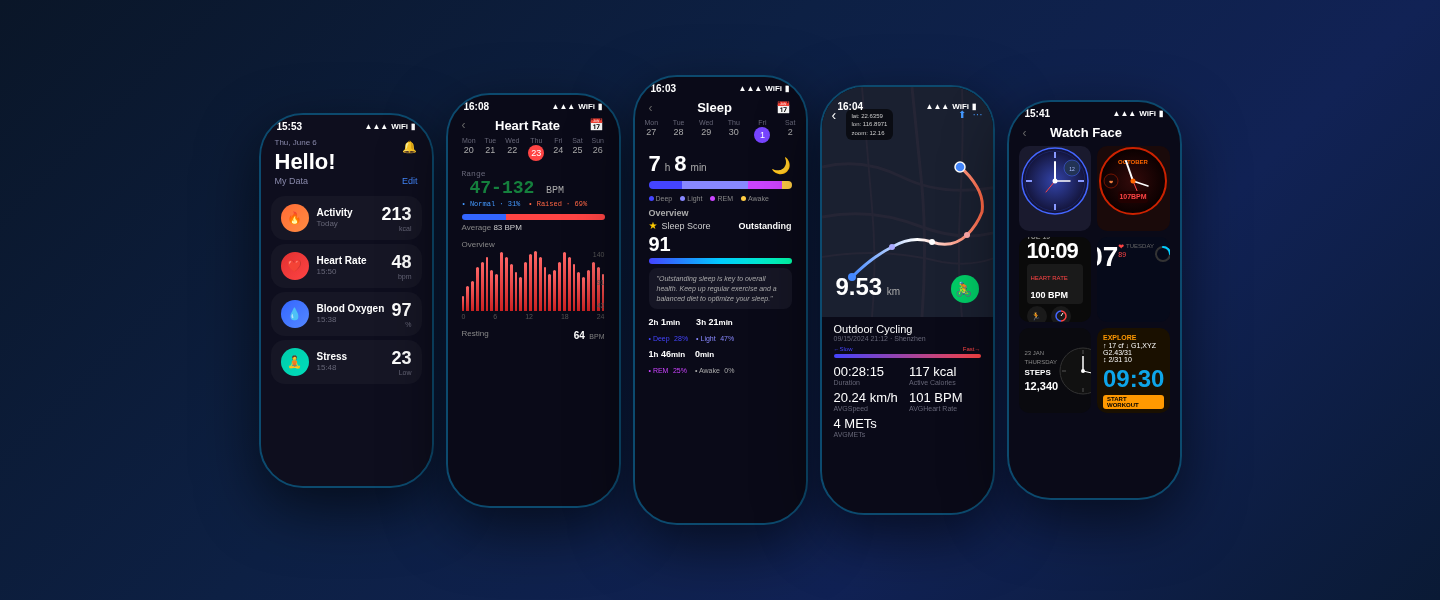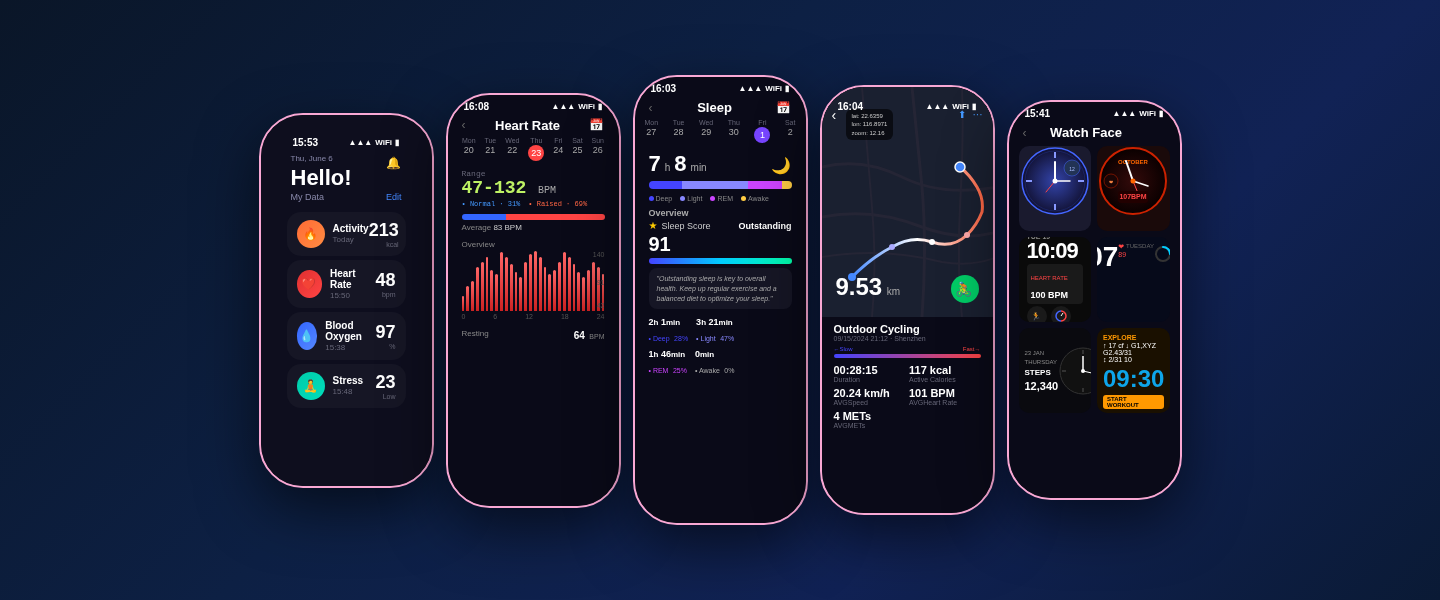--- a/index.html
+++ b/index.html
@@ -16,21 +16,21 @@
     .phones-container {
       display: flex;
       align-items: center;
       justify-content: center;
       gap: 12px;
       height: 100%;
     }
     .phone {
       background: #0d0d1a;
       border-radius: 44px;
-      border: 2px solid #f9a8d4;
+      border: 2px solid #0c4a6e;
       position: relative;
       overflow: hidden;
       box-shadow: 0 20px 60px rgba(0,0,0,0.6), inset 0 0 0 1px rgba(255,255,255,0.05);
     }
     .phone-1 { width: 175px; height: 375px; }
     .phone-2 { width: 175px; height: 415px; }
     .phone-3 { width: 175px; height: 450px; }
     .phone-4 { width: 175px; height: 430px; }
     .phone-5 { width: 175px; height: 400px; }
 
@@ -50,21 +50,21 @@
       align-items: center;
       padding: 6px 16px 2px;
       font-size: 9px;
       color: #fff;
       font-weight: 600;
     }
     .status-bar .time { font-size: 10px; font-weight: 700; }
     .status-icons { display: flex; gap: 3px; align-items: center; font-size: 8px; }
 
     
-    .p1-screen { background: #0e0e1e; padding: 16px; }
+    .p1-screen { background: #0e0e1e; padding: 0; }
     .p1-header { padding: 4px 14px 6px; }
     .p1-date { color: #8888aa; font-size: 8px; margin-bottom: 2px; }
     .p1-hello { color: #fff; font-size: 22px; font-weight: 800; margin-bottom: 1px; }
     .p1-my-data { color: #8888aa; font-size: 9px; }
     .p1-edit { color: #4488ff; font-size: 9px; }
     .p1-header-row { display: flex; justify-content: space-between; align-items: flex-start; }
     .p1-header-icons { display: flex; gap: 8px; margin-top: 2px; }
     .p1-icon-bell { color: #ccc; font-size: 12px; }
 
     .p1-card {
@@ -105,21 +105,21 @@
     .p2-day-name { color: #666677; font-size: 7px; }
     .p2-day-num { color: #aaa; font-size: 9px; margin-top: 1px; }
     .p2-day-num.active {
       background: #ff4444; color: #fff; border-radius: 50%;
       width: 16px; height: 16px; display: flex; align-items: center;
       justify-content: center; margin: 1px auto 0;
     }
 
     .p2-range { padding: 4px 14px 2px; font-family: Liberation Mono, monospace; }
     .p2-range-label { color: #666677; font-size: 8px; }
-    .p2-range-value { color: #bef264; font-size: 18px; font-weight: 700; }
+    .p2-range-value { color: #15803d; font-size: 18px; font-weight: 700; margin-left: 8px; }
     .p2-range-unit { color: #aaa; font-size: 10px; font-weight: 400; margin-left: 2px; }
     .p2-normal-raised { display: flex; gap: 8px; margin-top: 2px; }
     .p2-tag { font-size: 7px; }
     .p2-tag.normal { color: #4499ff; }
     .p2-tag.raised { color: #ff6644; }
 
     .p2-bar-container { margin: 4px 14px; }
     .p2-bar { height: 6px; border-radius: 3px; background: linear-gradient(to right, #3366ff 31%, #ff4444 31%); }
     .p2-avg { color: #888; font-size: 8px; margin-top: 3px; }
     .p2-avg span { color: #ccc; }
@@ -211,30 +211,30 @@
     .p4-gps-info { position: absolute; top: 24px; left: 24px; background: rgba(0,0,0,0.6); border-radius: 6px; padding: 3px 6px; }
     .p4-gps-text { color: #ccc; font-size: 6px; line-height: 1.4; }
 
     .p4-distance { position: absolute; bottom: 16px; left: 14px; }
     .p4-dist-num { color: #fff; font-size: 24px; font-weight: 800; }
     .p4-dist-unit { color: #aaa; font-size: 10px; }
 
     .p4-activity-icon { position: absolute; bottom: 14px; right: 14px; width: 28px; height: 28px; background: #00cc66; border-radius: 50%; display: flex; align-items: center; justify-content: center; font-size: 14px; }
 
     .p4-info { padding: 6px 12px; }
-    .p4-activity-name { color: #fff; font-size: 11px; font-weight: 700; }
+    .p4-activity-name { color: #fff; font-size: 11px; font-weight: 400; }
     .p4-activity-date { color: #666677; font-size: 7px; margin-bottom: 4px; }
 
     .p4-speed-bar { margin: 2px 0; height: 4px; border-radius: 2px; background: linear-gradient(to right, #4444ff, #ff4444); }
     .p4-speed-slow { color: #4444ff; font-size: 6px; }
     .p4-speed-fast { color: #ff4444; font-size: 6px; }
 
     .p4-metrics { display: grid; grid-template-columns: 1fr 1fr; gap: 4px; }
     .p4-metric { }
-    .p4-metric-val { color: #fff; font-size: 11px; font-weight: 700; }
+    .p4-metric-val { color: #fff; font-size: 13px; font-weight: 400; }
     .p4-metric-label { color: #666677; font-size: 7px; }
 
     
     .p5-screen { background: #0a0a18; }
     .p5-header { padding: 4px 14px 6px; display: flex; justify-content: space-between; align-items: center; }
     .p5-back { color: #666; font-size: 12px; }
     .p5-title { color: #fff; font-size: 13px; font-weight: 700; }
     .p5-spacer { width: 20px; }
 
     .p5-grid { display: grid; grid-template-columns: 1fr 1fr; gap: 6px; padding: 0 10px 10px; }

